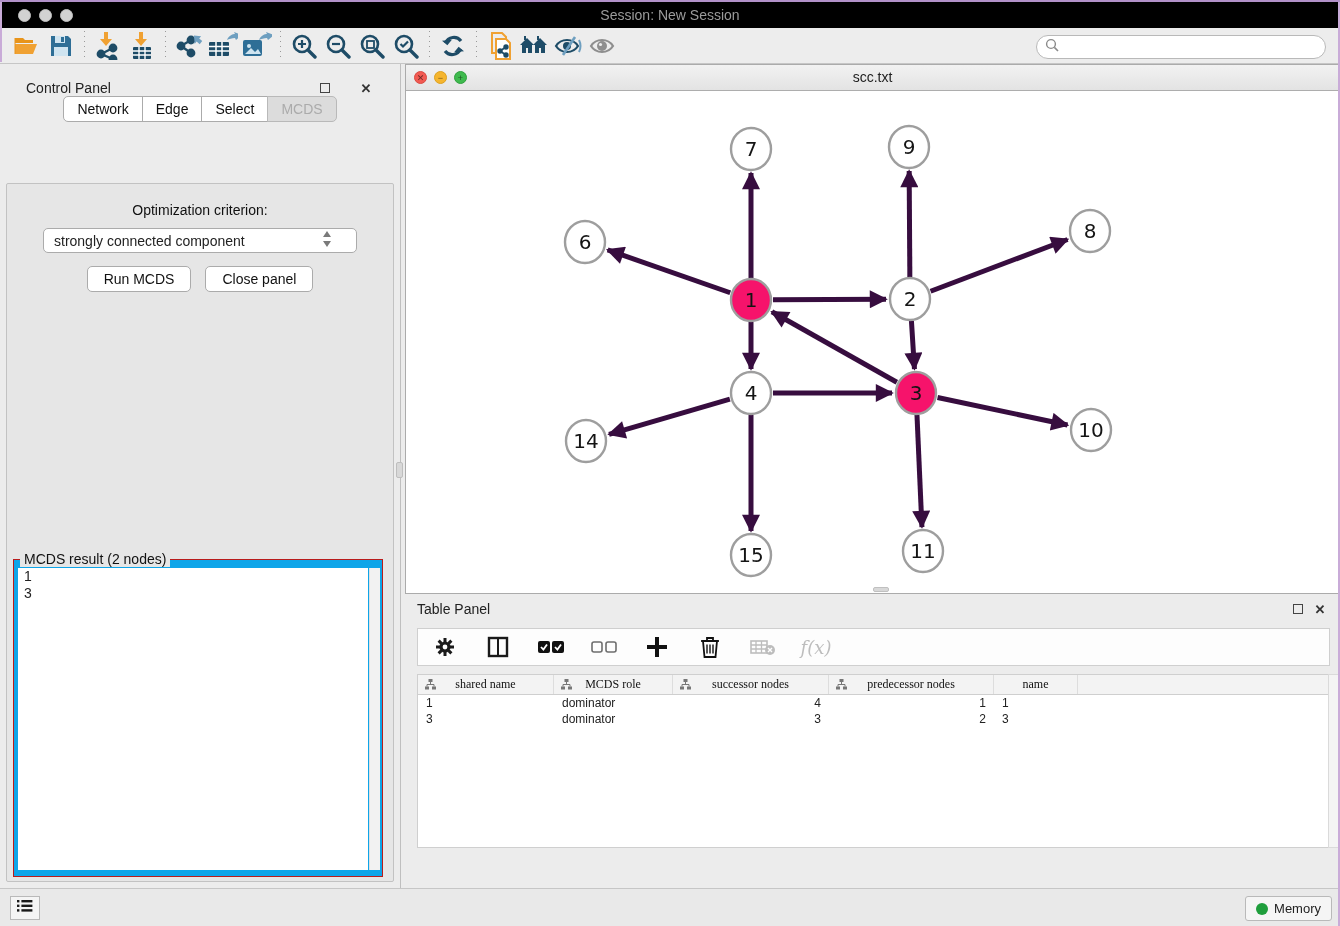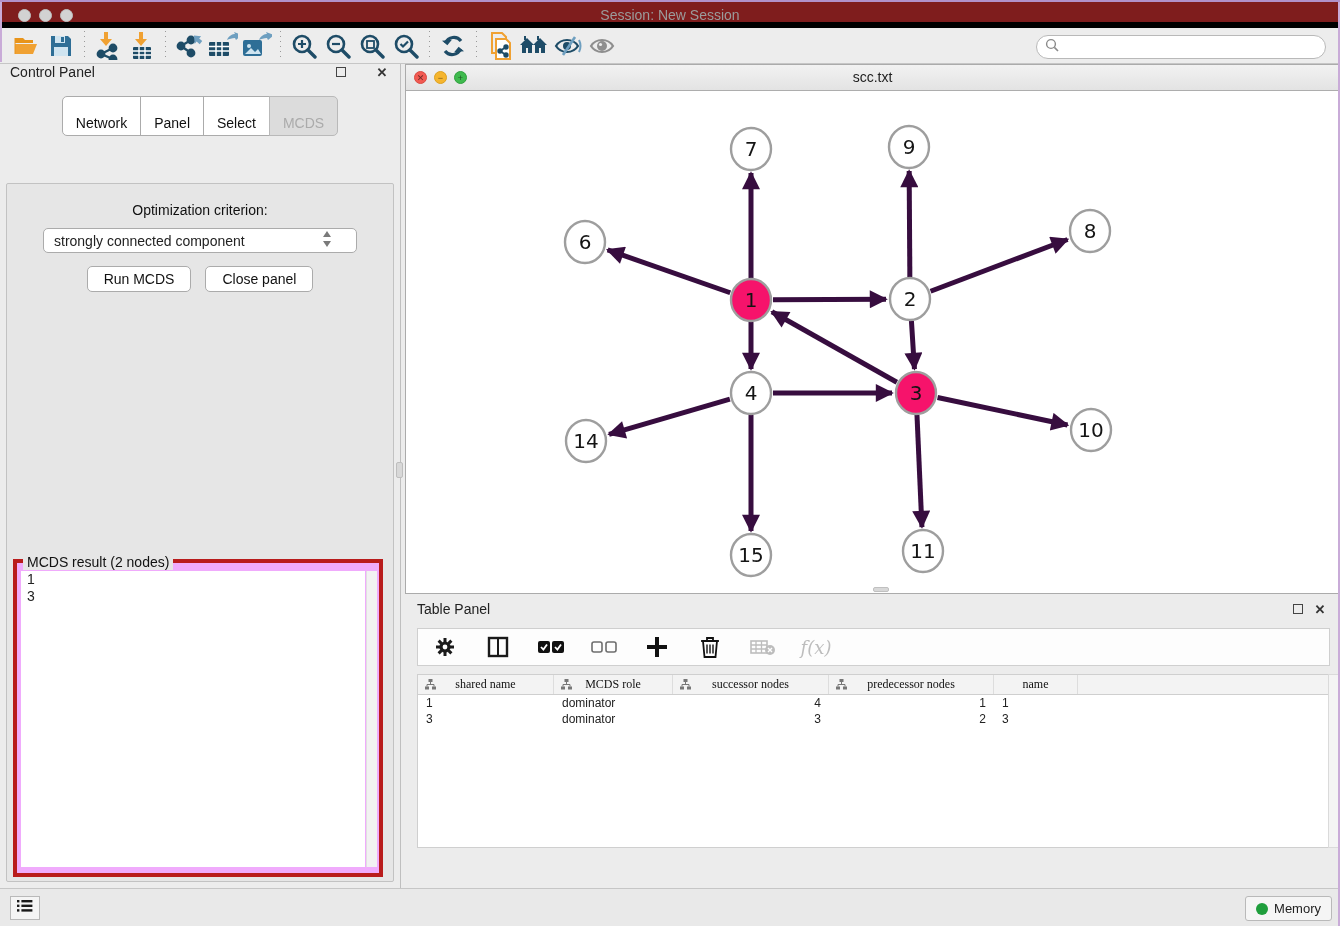--- a/index.html
+++ b/index.html
@@ -7,55 +7,55 @@
   body {
     font-family: "Liberation Sans", sans-serif;
     background:#ECECEC; color:#222; overflow:hidden; position:relative;
     border-top:2px solid #B291C9;
   }
   .app { position:absolute; inset:0; }
   .edge-right { position:absolute; right:0; top:0; bottom:0; width:2px; background:#C9ABD8; z-index:50;}
   .edge-left  { position:absolute; left:0; top:0; height:60px; width:2px; background:#C9ABD8; z-index:50;}
 
   
-  .titlebar { position:absolute; left:0; top:0; right:0; height:26px; background:#7f1d1d; border-bottom:6px solid #000000; }
+  .titlebar { position:absolute; left:0; top:0; right:0; height:26px; background:#000000; border-bottom:4px solid #000000; }
   .tl-group { position:absolute; left:18px; top:7px; display:flex; gap:8px; }
   .tl { width:13px; height:13px; border-radius:50%; background:#D2D2D2; border:1px solid #BFBFBF; }
   .titlebar .title { position:absolute; left:0; right:0; top:5px; text-align:center; color:#9B9B9B; font-size:14px; }
 
   
   .toolbar { position:absolute; left:0; top:27px; right:0; height:35px; background:#EDEDED; border-bottom:1px solid #C6C6C6; display:flex; align-items:center; padding-left:10px; }
   .tool { width:34px; height:30px; display:flex; align-items:center; justify-content:center; cursor:pointer; }
   .tool svg { display:block; }
   .tb-sep { width:1px; height:30px; margin:0 6px; background-image:linear-gradient(#9a9a9a 30%, rgba(0,0,0,0) 0%); background-size:1px 5px; background-repeat:repeat-y; }
   .search-wrap { position:absolute; right:14px; top:33px; }
   .search-box { width:290px; height:24px; border:1px solid #B9B9B9; border-radius:13px; background:#fff; display:flex; align-items:center; padding-left:8px; }
   .search-box input { border:none; outline:none; flex:1; font-size:13px; background:transparent; padding-left:5px; }
 
   
   .control-panel { position:absolute; left:0; top:62px; width:401px; bottom:38px; background:#ECECEC; border-right:1px solid #BFBFBF; }
-  .panel-head { height:32px; display:flex; align-items:flex-start; padding:0 10px;gap:19px; }
+  .panel-head { height:32px; display:flex; align-items:flex-end; padding:0 26px;gap:19px; }
   .panel-head .ph-title { font-size:14px; color:#222; flex:1; }
   .winbtn { width:16px; height:16px; display:flex; align-items:center; justify-content:center; margin-left:6px; cursor:pointer; color:#333; font-size:13px; font-weight:bold; }
   .float-glyph { width:10px; height:10px; border:1.6px solid #444; }
 
   .seg-row { display:flex; justify-content:center; position:relative; z-index:2; }
-  .seg-tab { font-size:14px; padding:18px 13px 4px; background:#fff; border:1px solid #ABABAB; margin-left:-1px; cursor:pointer; color:#111; }
+  .seg-tab { font-size:14px; padding:4px 13px 4px; background:#fff; border:1px solid #ABABAB; margin-left:-1px; cursor:pointer; color:#111; }
   .seg-tab:first-child { border-radius:5px 0 0 5px; margin-left:0; }
   .seg-tab:last-child { border-radius:0 5px 5px 0; }
   .seg-tab.selected { background:#DCDCDC; color:#ABABAB; border-color:#B9B9B9; }
 
   .cp-body { position:absolute; left:6px; right:6px; top:119px; bottom:6px; background:#E6E6E6; border:1px solid #C2C2C2; border-radius:2px; }
   .opt-label { text-align:center; margin-top:18px; font-size:14px; color:#111; }
   .select-box { margin:10px 36px 0; height:25px; background:#fff; border:1px solid #ABABAB; border-radius:5px; display:flex; align-items:center; padding:0 24px 0 10px; font-size:14px; cursor:pointer; }
   .select-box .sel-text { flex:1; }
   .btn-row { display:flex; justify-content:center; gap:14px; margin-top:13px; }
   .btn { background:#fff; border:1px solid #ABABAB; border-radius:5px; font-size:14px; padding:4px 16px; cursor:pointer; color:#111; }
 
-  .result-group { position:absolute; left:6px; right:10px; top:375px; bottom:4px; border:4px solid #b91c1c; background:#f0abfc; }
+  .result-group { position:absolute; left:6px; right:10px; top:375px; bottom:4px; border:1px solid #b91c1c; background:#0ea5e9; }
   .result-legend { position:absolute; top:-9px; left:6px; background:#E6E6E6; padding:0 4px; font-size:14px; color:#111; }
   .result-area { position:absolute; inset:8px 14px 6px 4px; background:#fff; overflow:hidden; }
   .result-area .line { font-size:14px; padding-left:6px; line-height:17px; }
   .result-scroll { position:absolute; top:8px; bottom:6px; right:2px; width:11px; background:#F2F2F2; border-left:1px solid #E0E0E0; }
 
   
   .net-window { position:absolute; left:405px; top:62px; right:0; height:530px; background:#fff; border:1px solid #ABABAB; }
   .net-titlebar { height:26px; background:linear-gradient(#F2F2F2,#E3E3E3); border-bottom:1px solid #ADADAD; position:relative; }
   .mac-btns { position:absolute; left:8px; top:6px; display:flex; gap:7px; }
   .mac { width:13px; height:13px; border-radius:50%; font-size:9px; line-height:12px; text-align:center; color:rgba(0,0,0,.55); cursor:pointer; }
@@ -268,21 +268,21 @@
   <div class="control-panel">
     <div class="panel-head">
       <span class="ph-title">Control Panel</span>
       <span class="winbtn">
           <span class="float-glyph"></span>
         </span>
       <span class="winbtn">✕</span>
     </div>
     <div class="seg-row" id="cp-tabs">
         <div class="seg-tab">Network</div>
-        <div class="seg-tab">Panel</div>
+        <div class="seg-tab">Edge</div>
         <div class="seg-tab">Select</div>
         <div class="seg-tab selected">MCDS</div>
       </div>
     <div class="cp-body">
       <div class="opt-label">Optimization criterion:</div>
       <div class="select-box">
         <span class="sel-text">strongly connected component</span>
         <span>
           <svg width="10" height="16" viewBox="0 0 10 16">
               <path d="M5 0 L9 6 H1z" fill="#7A7A7A"></path>

